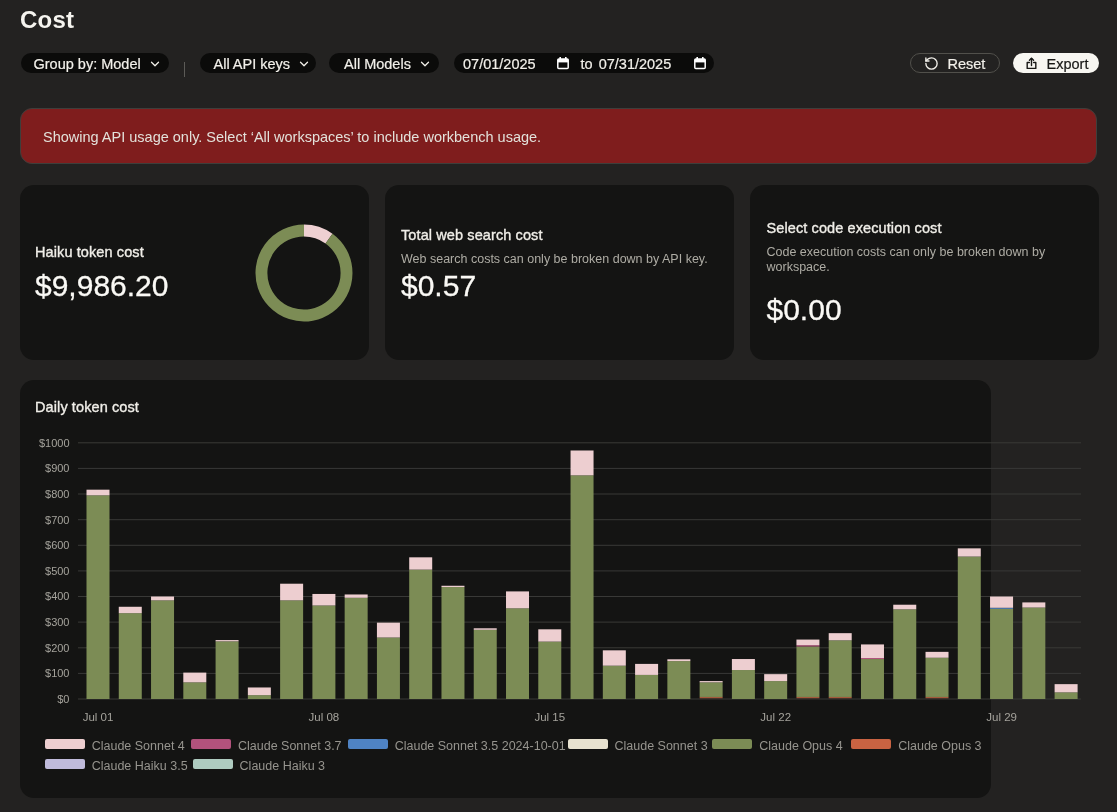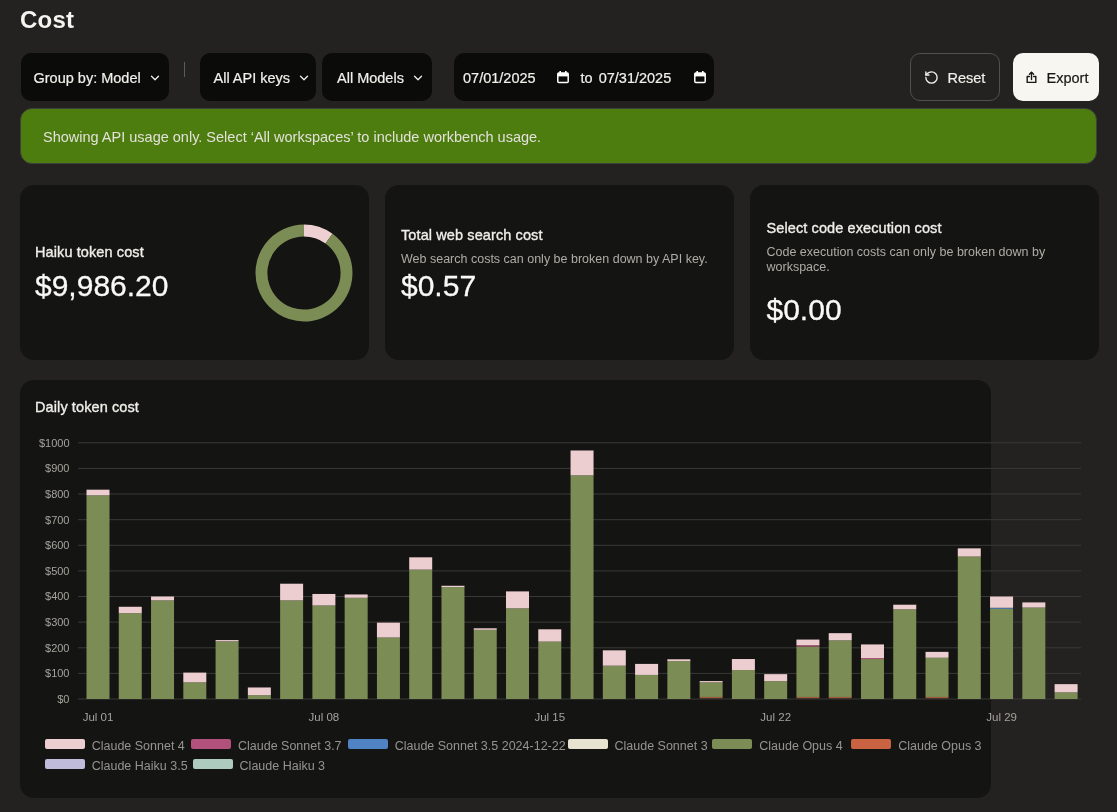--- a/index.html
+++ b/index.html
@@ -1,20 +1,20 @@
 <!DOCTYPE html>
 <html><head><meta charset="utf-8"><style>
 *{margin:0;padding:0;box-sizing:border-box}
 html,body{width:1117px;height:812px;background:#232221;font-family:"Liberation Sans",sans-serif;overflow:hidden}
 #page{position:relative;width:1117px;height:812px}
 .abs{position:absolute}
-.pill{position:absolute;background:#0b0b0a;border-radius:10px;height:48px;top:53px;display:flex;align-items:center;color:#f2f0ea;font-size:14.5px;-webkit-text-stroke:.2px currentColor;padding-top:1px}
+.pill{position:absolute;background:#0b0b0a;border-radius:10px;height:20px;top:53px;display:flex;align-items:center;color:#f2f0ea;font-size:14.5px;-webkit-text-stroke:.2px currentColor;padding-top:1px}
 .chev{margin-left:8px}
 h1{position:absolute;left:20px;top:6px;font-size:24px;font-weight:bold;color:#f5f4ef;letter-spacing:.2px}
-#banner{position:absolute;left:20px;top:108px;width:1077px;height:56px;background:#4d7c0f;border:1px solid #3e3e3b;border-radius:12px;display:flex;align-items:center;padding-left:22px;padding-top:2px;color:#e3e1da;font-size:14.5px}
+#banner{position:absolute;left:20px;top:108px;width:1077px;height:56px;background:#7f1d1d;border:1px solid #3e3e3b;border-radius:12px;display:flex;align-items:center;padding-left:22px;padding-top:2px;color:#e3e1da;font-size:14.5px}
 .card{position:absolute;top:185px;height:175px;background:#141413;border-radius:14px}
 .cardtitle{font-size:14.5px;color:#f0eee8;letter-spacing:.1px;-webkit-text-stroke:.35px #f0eee8}
 .caption{font-size:12.5px;color:#aeaca4;line-height:15px;margin-top:9px}
 .bignum{font-size:30px;color:#faf9f5;letter-spacing:0;-webkit-text-stroke:0.3px #faf9f5}
 #chartcard{position:absolute;left:20px;top:380px;width:971px;height:418px;background:#141413;border-radius:14px}
 .leg{position:absolute;display:flex;height:10px}
 .legsw{width:40px;height:10px;border-radius:2px;margin-right:7px}
 .legtx{font-size:12.5px;color:#96948e;white-space:nowrap}
 </style></head>
 <body>
@@ -25,21 +25,21 @@
   <svg class="chev" width="12" height="12" viewBox="0 0 12 12" fill="none">
         <path d="M2.5 4.25 6 7.75 9.5 4.25" stroke="#f2f0ea" stroke-width="1.3" stroke-linecap="round" stroke-linejoin="round"></path>
       </svg>
 </div>
 <div class="abs" style="left:184px;top:62px;width:1px;height:15px;background:#5c5b57"></div>
 <div class="pill" style="left:199.5px;width:116px;padding-left:14px">All API keys
   <svg class="chev" width="12" height="12" viewBox="0 0 12 12" fill="none">
         <path d="M2.5 4.25 6 7.75 9.5 4.25" stroke="#f2f0ea" stroke-width="1.3" stroke-linecap="round" stroke-linejoin="round"></path>
       </svg>
 </div>
-<div class="pill" style="left:322px;width:109.5px;padding-left:15px">All Models
+<div class="pill" style="left:329px;width:109.5px;padding-left:15px">All Models
   <svg class="chev" width="12" height="12" viewBox="0 0 12 12" fill="none">
         <path d="M2.5 4.25 6 7.75 9.5 4.25" stroke="#f2f0ea" stroke-width="1.3" stroke-linecap="round" stroke-linejoin="round"></path>
       </svg>
 </div>
 <div class="pill" style="left:454px;width:260px;padding-left:9px">
   <span>07/01/2025</span>
   <svg style="margin-left:20px" width="14" height="15" viewBox="0 0 14 15" fill="none">
         <rect x="1.8" y="3" width="10.4" height="9.6" rx="1" stroke="#fff" stroke-width="1.5"></rect>
         <rect x="1.8" y="3" width="10.4" height="3.4" fill="#fff"></rect>
         <path d="M4.2 1v3M9.8 1v3" stroke="#fff" stroke-width="1.6"></path>
@@ -198,21 +198,21 @@
   <div class="leg" style="left:24.7px;top:359px">
         <div class="legsw" style="background:#edced0"></div>
         <span class="legtx">Claude Sonnet 4</span>
       </div>
 <div class="leg" style="left:171px;top:359px">
         <div class="legsw" style="background:#b2527c"></div>
         <span class="legtx">Claude Sonnet 3.7</span>
       </div>
 <div class="leg" style="left:327.7px;top:359px">
         <div class="legsw" style="background:#4f83c4"></div>
-        <span class="legtx">Claude Sonnet 3.5 2024-12-22</span>
+        <span class="legtx">Claude Sonnet 3.5 2024-10-01</span>
       </div>
 <div class="leg" style="left:547.5px;top:359px">
         <div class="legsw" style="background:#e8e2d0"></div>
         <span class="legtx">Claude Sonnet 3</span>
       </div>
 <div class="leg" style="left:692.3px;top:359px">
         <div class="legsw" style="background:#7c8c55"></div>
         <span class="legtx">Claude Opus 4</span>
       </div>
 <div class="leg" style="left:831.2px;top:359px">

